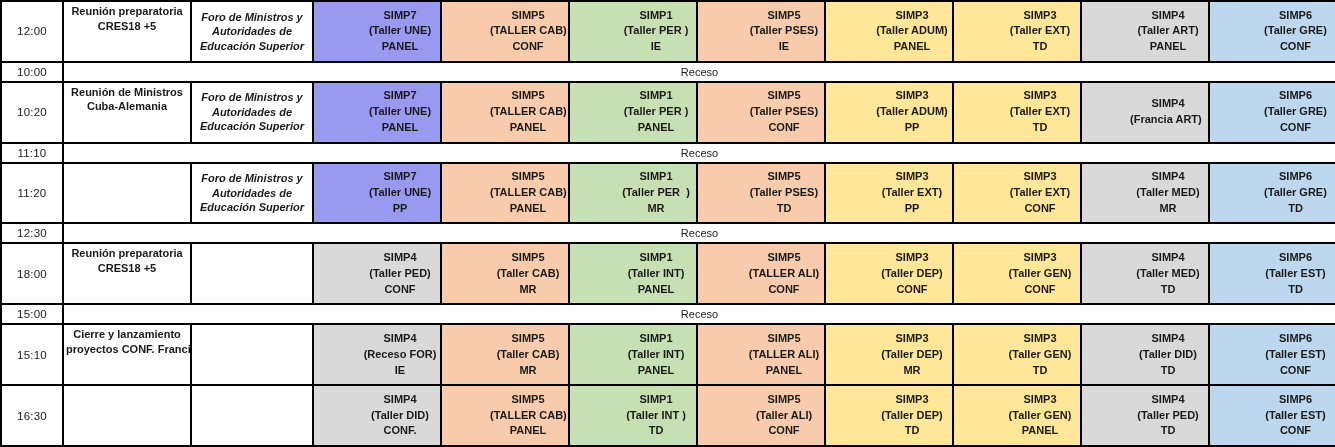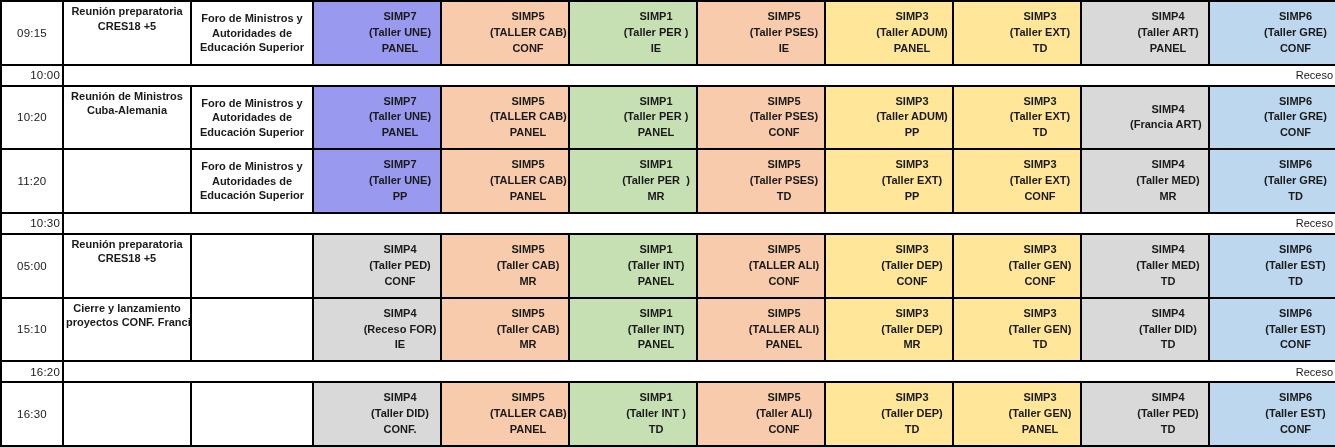--- a/index.html
+++ b/index.html
@@ -14,24 +14,24 @@
     border:2px solid #000;
   }
   td {
     border:2px solid #000;
     text-align:center; vertical-align:middle;
     padding:0 2px; overflow:hidden;
     color:#1a1a1a; font-size:11px;
   }
   tr.session-row { height:58px; }
   tr.receso-row  { height:19px; }
-  tr.receso-row td { border-width:1px; border-left-width:2px; border-right-width:2px; font-weight:400;text-align:right; }
+  tr.receso-row td { border-width:1px; border-left-width:2px; border-right-width:2px; font-weight:400; }
   td.time-cell { font-weight:400; font-size:11.5px; letter-spacing:0.2px; }
   td.event-cell { font-weight:700; vertical-align:top; padding-top:2px; line-height:1.32; }
-  td.forum-cell { font-weight:700; line-height:1.32; }
+  td.forum-cell { font-weight:700; line-height:1.32;font-style:italic; }
   td.session-cell { font-weight:700; line-height:1.45;padding-left:48px; }
   td.session-cell div, td.event-cell div, td.forum-cell div { white-space:pre; }
   td.receso-cell { font-size:11px; }
 </style>
 </head>
 <body>
 
 <div id="stage">
   <table id="schedule">
     <colgroup>
@@ -42,21 +42,21 @@
         <col style="width:128px">
         <col style="width:128px">
         <col style="width:128px">
       <col style="width:128px">
         <col style="width:128px">
         <col style="width:128px">
         <col style="width:127px">
     </colgroup>
     <tbody id="schedule-body">
         <tr class="session-row">
-          <td class="time-cell">09:15</td>
+          <td class="time-cell">12:00</td>
           <td class="event-cell">
             <div>Reunión preparatoria</div>
             <div>CRES18 +5</div>
           </td>
           <td class="forum-cell">
             <div>Foro de Ministros y</div>
             <div>Autoridades de</div>
             <div>Educación Superior</div>
           </td>
           <td class="session-cell" style="background: rgb(153, 153, 240);">
@@ -147,20 +147,24 @@
           </td>
           <td class="session-cell" style="background: rgb(217, 217, 217);">
             <div>SIMP4</div>
             <div>(Francia ART)             TD</div>
           </td>
           <td class="session-cell" style="background: rgb(189, 215, 238);">
             <div>SIMP6</div>
             <div>(Taller GRE)</div>
             <div>CONF</div>
           </td>
+        </tr>
+        <tr class="receso-row">
+          <td class="time-cell">11:10</td>
+          <td class="receso-cell" colspan="10">Receso</td>
         </tr>
         <tr class="session-row">
           <td class="time-cell">11:20</td>
           <td class="event-cell"></td>
           <td class="forum-cell">
             <div>Foro de Ministros y</div>
             <div>Autoridades de</div>
             <div>Educación Superior</div>
           </td>
           <td class="session-cell" style="background: rgb(153, 153, 240);">
@@ -198,25 +202,25 @@
             <div>(Taller MED)</div>
             <div>MR</div>
           </td>
           <td class="session-cell" style="background: rgb(189, 215, 238);">
             <div>SIMP6</div>
             <div>(Taller GRE)</div>
             <div>TD</div>
           </td>
         </tr>
         <tr class="receso-row">
-          <td class="time-cell">10:30</td>
+          <td class="time-cell">12:30</td>
           <td class="receso-cell" colspan="10">Receso</td>
         </tr>
         <tr class="session-row">
-          <td class="time-cell">05:00</td>
+          <td class="time-cell">18:00</td>
           <td class="event-cell">
             <div>Reunión preparatoria</div>
             <div>CRES18 +5</div>
           </td>
           <td class="forum-cell"></td>
           <td class="session-cell" style="background: rgb(217, 217, 217);">
             <div>SIMP4</div>
             <div>(Taller PED)</div>
             <div>CONF</div>
           </td>
@@ -248,20 +252,24 @@
           <td class="session-cell" style="background: rgb(217, 217, 217);">
             <div>SIMP4</div>
             <div>(Taller MED)</div>
             <div>TD</div>
           </td>
           <td class="session-cell" style="background: rgb(189, 215, 238);">
             <div>SIMP6</div>
             <div>(Taller EST)</div>
             <div>TD</div>
           </td>
+        </tr>
+        <tr class="receso-row">
+          <td class="time-cell">15:00</td>
+          <td class="receso-cell" colspan="10">Receso</td>
         </tr>
         <tr class="session-row">
           <td class="time-cell">15:10</td>
           <td class="event-cell">
             <div>Cierre y lanzamiento</div>
             <div>proyectos CONF. Francia</div>
           </td>
           <td class="forum-cell"></td>
           <td class="session-cell" style="background: rgb(217, 217, 217);">
             <div>SIMP4</div>
@@ -296,24 +304,20 @@
           <td class="session-cell" style="background: rgb(217, 217, 217);">
             <div>SIMP4</div>
             <div>(Taller DID)</div>
             <div>TD</div>
           </td>
           <td class="session-cell" style="background: rgb(189, 215, 238);">
             <div>SIMP6</div>
             <div>(Taller EST)</div>
             <div>CONF</div>
           </td>
-        </tr>
-        <tr class="receso-row">
-          <td class="time-cell">16:20</td>
-          <td class="receso-cell" colspan="10">Receso</td>
         </tr>
         <tr class="session-row">
           <td class="time-cell">16:30</td>
           <td class="event-cell"></td>
           <td class="forum-cell"></td>
           <td class="session-cell" style="background: rgb(217, 217, 217);">
             <div>SIMP4</div>
             <div>(Taller DID)</div>
             <div>CONF.</div>
           </td>

